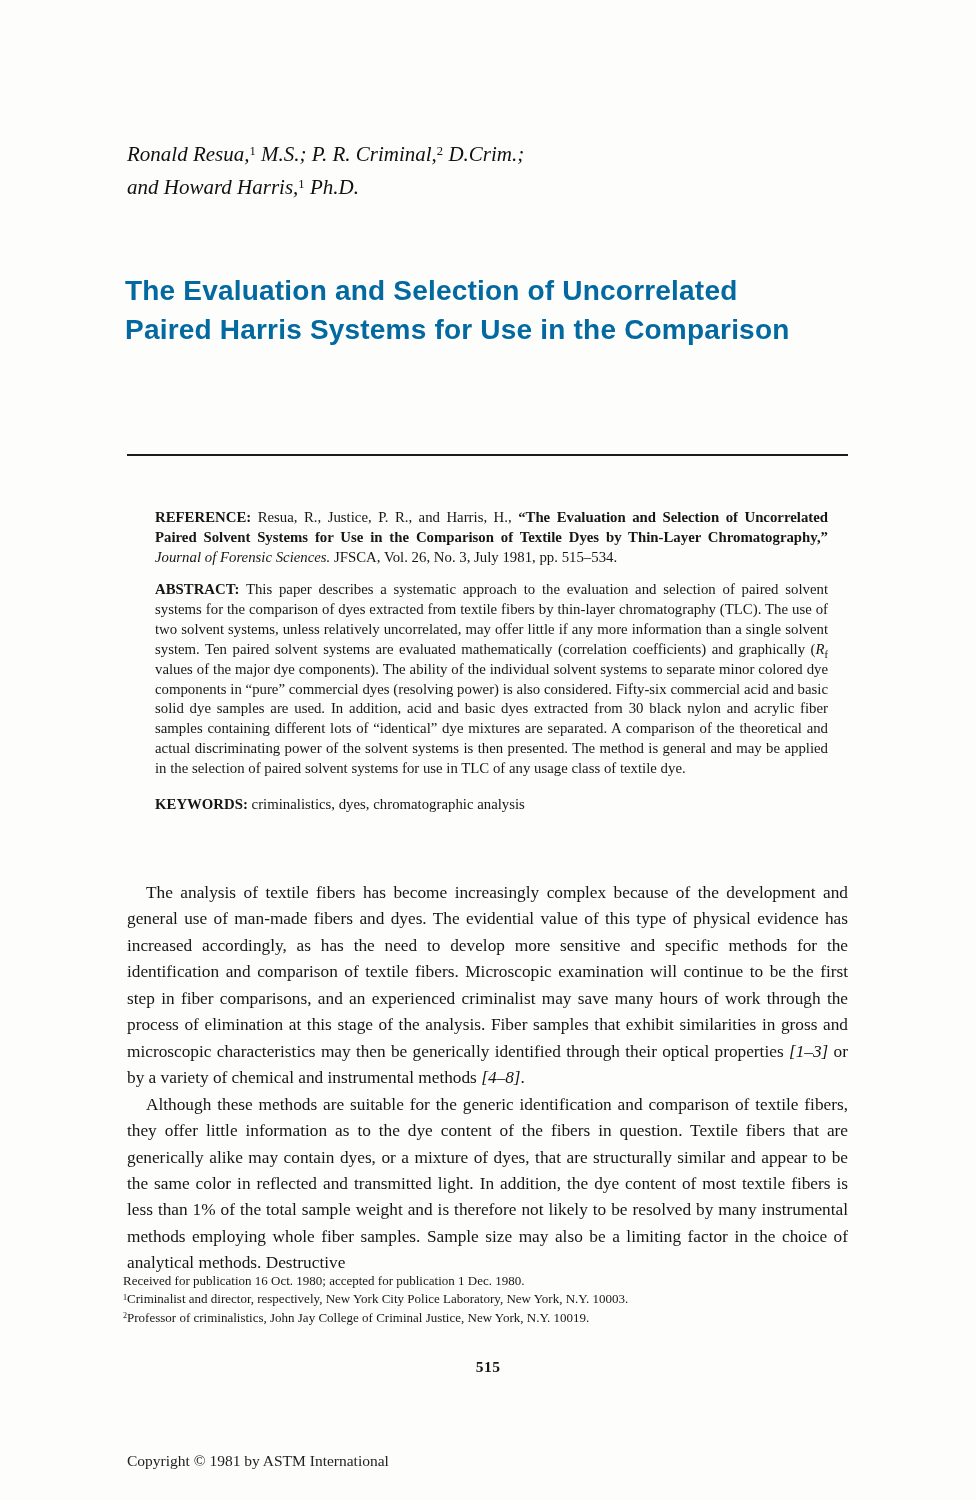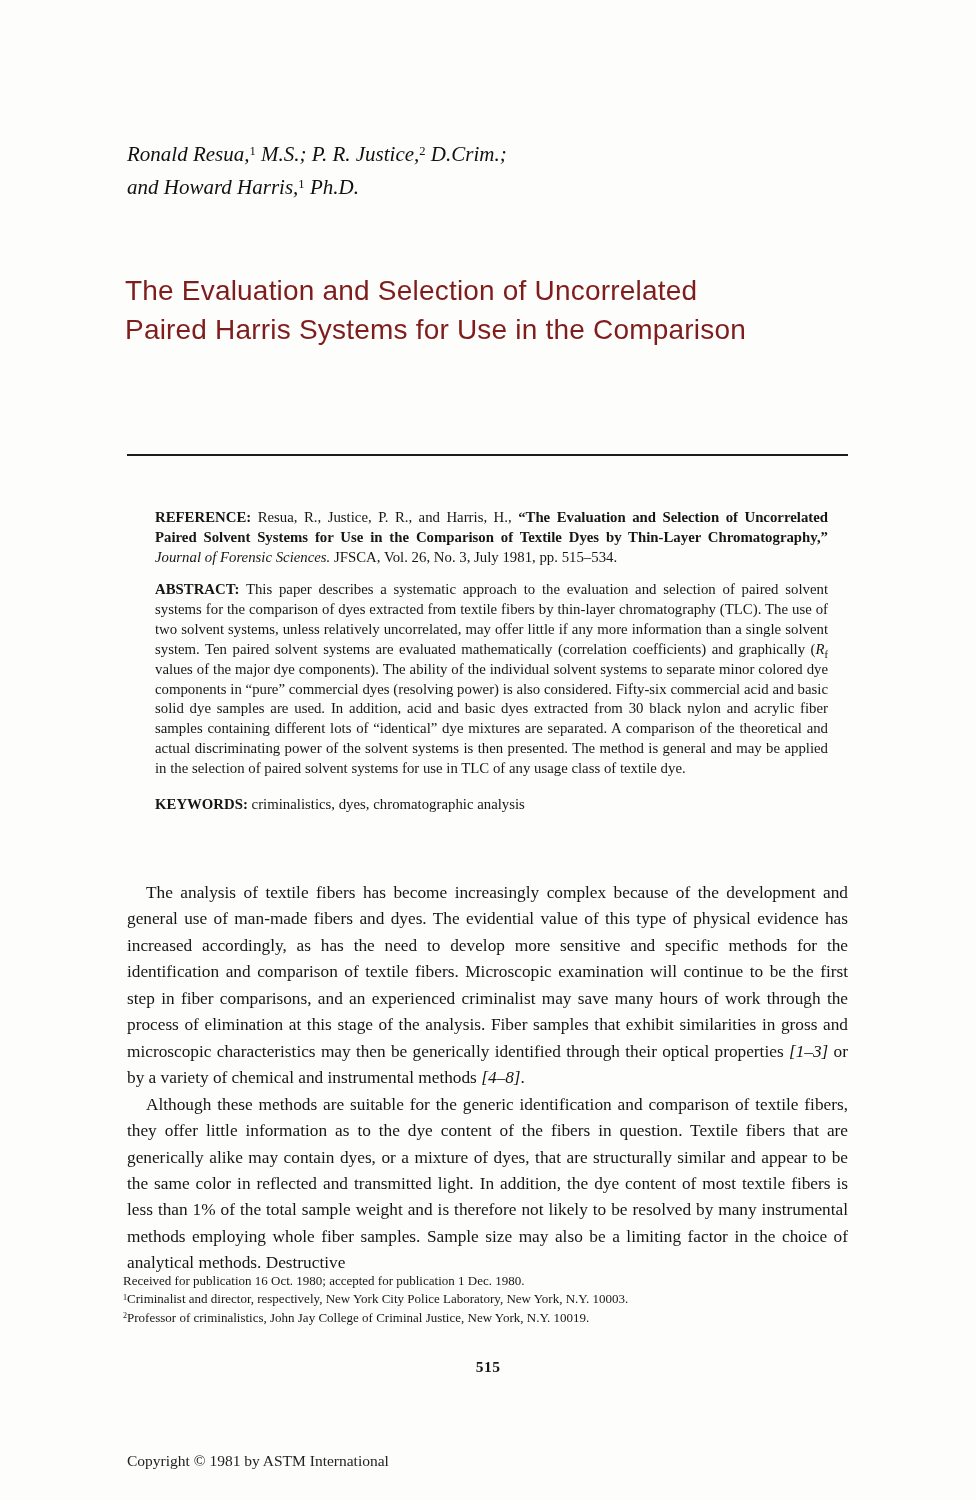--- a/index.html
+++ b/index.html
@@ -40,25 +40,25 @@
   }
 
   
   .title {
     position: absolute;
     left: 125px;
     top: 272px;
     width: 760px;
     margin: 0;
     font-family: "Liberation Sans", sans-serif;
-    font-weight: 400;
+    font-weight: 700;
     font-size: 28px;
     line-height: 1.38;
     letter-spacing: 0.2px;
-    color: #7f1d1d;
+    color: #0369a1;
   }
   .title .title-line { display: block; }
 
   
   .rule {
     position: absolute;
     left: 127px;
     top: 454px;
     width: 721px;
     height: 0;
@@ -142,21 +142,21 @@
     font-size: 15.5px;
     color: #222;
   }
 </style>
 </head>
 <body>
 
 <div class="page">
 
   <div class="authors">
-    <div><span>Ronald Resua,</span><sup>1</sup><span> M.S.; P. R. Justice,</span><sup>2</sup><span> D.Crim.;</span></div>
+    <div><span>Ronald Resua,</span><sup>1</sup><span> M.S.; P. R. Criminal,</span><sup>2</sup><span> D.Crim.;</span></div>
     <div><span>and Howard Harris,</span><sup>1</sup><span> Ph.D.</span></div>
   </div>
 
   <h1 class="title">
     <span class="title-line">The Evaluation and Selection of Uncorrelated</span>
     <span class="title-line">Paired Harris Systems for Use in the Comparison</span>
   </h1>
 
   <div class="rule"></div>
 

